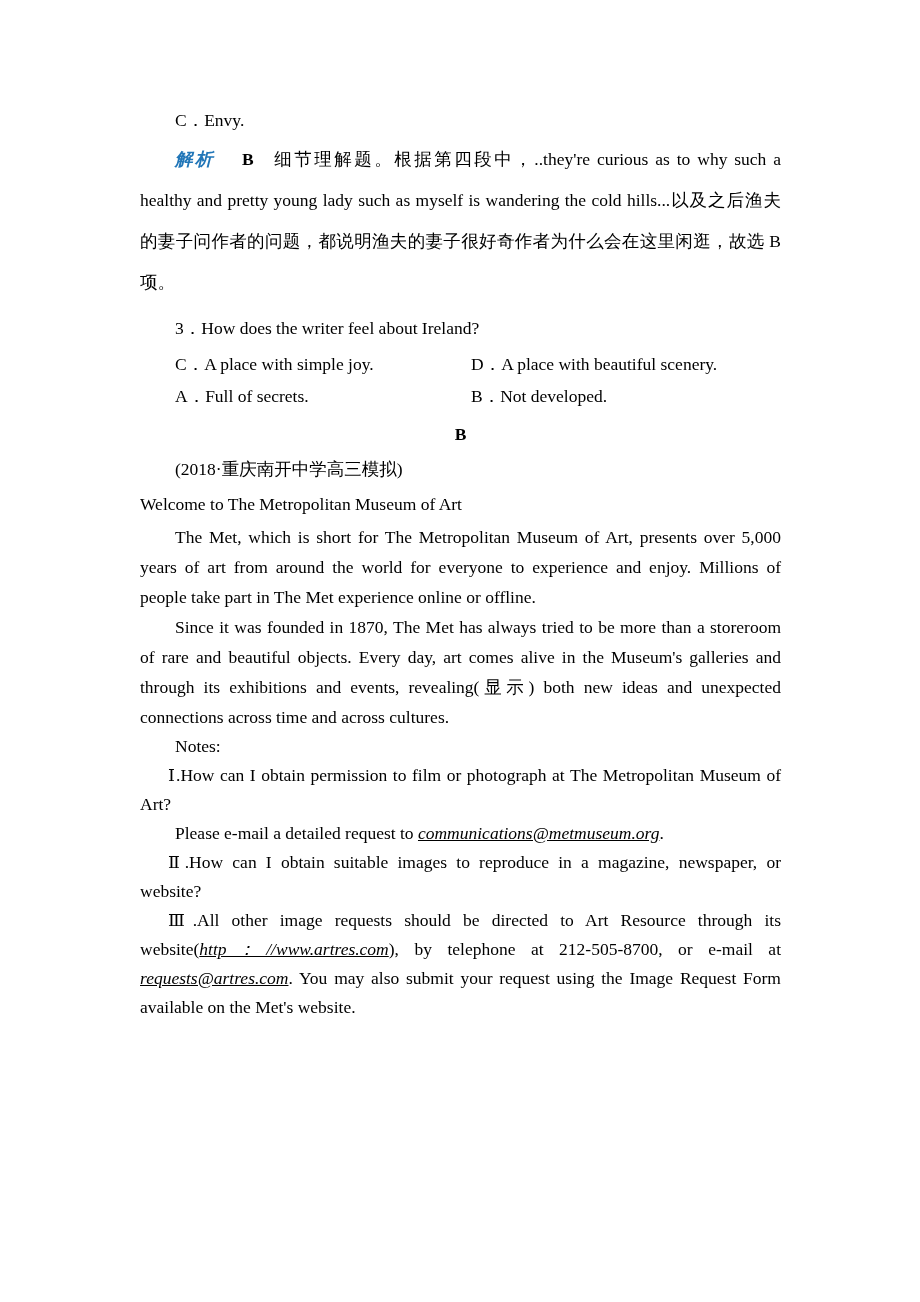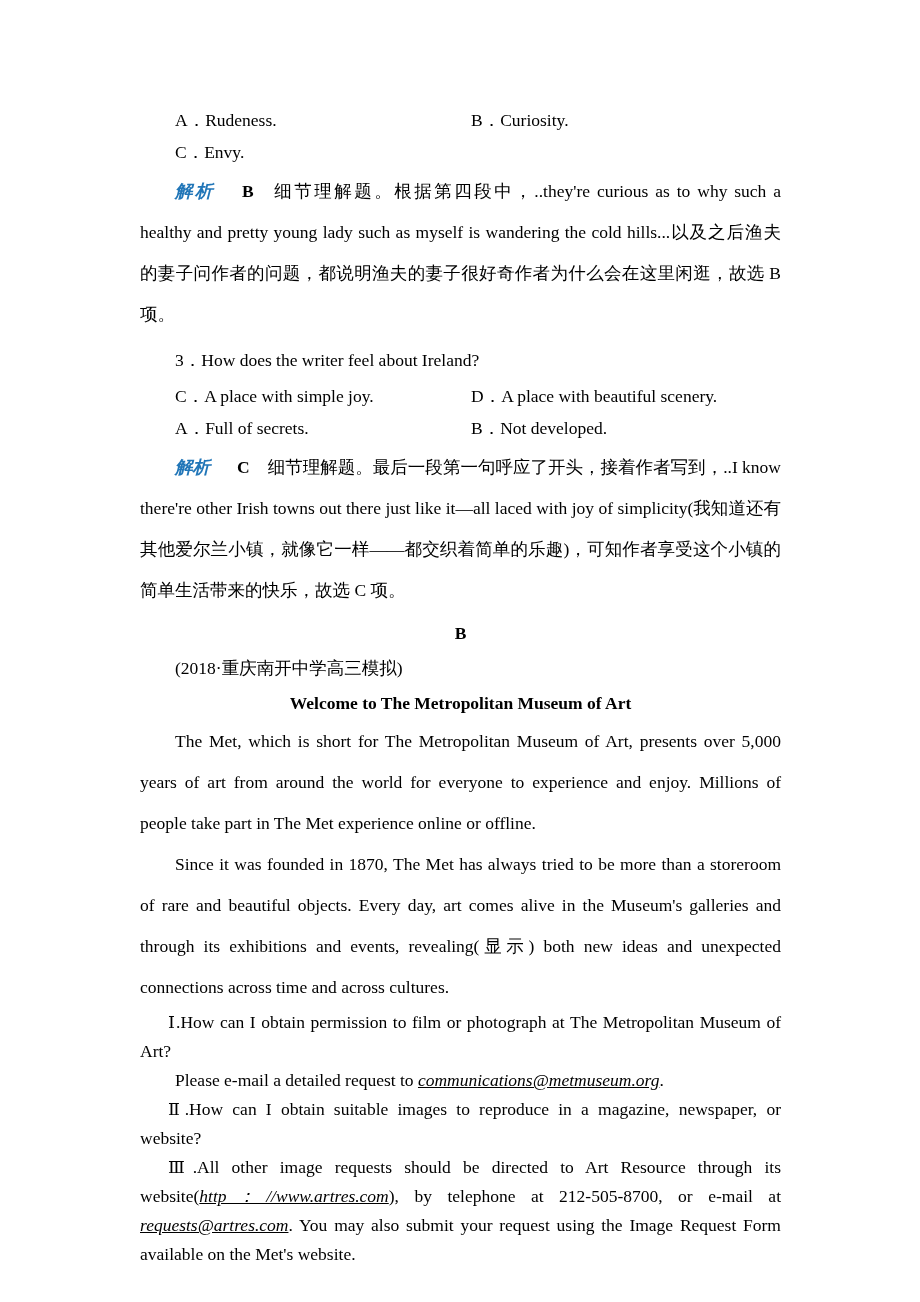--- a/index.html
+++ b/index.html
@@ -35,69 +35,63 @@
     font-style: italic;
     margin-right: 27px;
   }
   .jx-answer { font-weight: bold; margin-right: 18px; }
 
   
   .section-letter { text-align: center; font-weight: bold; line-height: 36px; margin-top: 4px; }
   .source-line { line-height: 34px; padding-left: 35px; }
 
   
-  .passage-title { text-align: center; font-weight: bold; line-height: 36px; }
+  .passage-title { font-weight: normal; line-height: 36px; }
   .para {
-    line-height: 41px;
+    line-height: 30px;
     text-align: justify;
     text-indent: 35px;
   }
   .plain-line { line-height: 28.6px; padding-left: 35px; }
   .note-line { line-height: 29px; text-align: justify; text-indent: 28px; }
   .note-answer { line-height: 29px; text-align: justify; text-indent: 35px; }
   .it { font-style: italic; text-decoration: underline; }
 </style>
 </head>
 <body>
 
 <div class="doc">
 
-  <div class="opt-row">
-    <span class="col1">A．Rudeness.</span>
-    <span class="col2">B．Curiosity.</span>
-  </div>
   <div class="opt-row">
     <span class="col1">C．Envy.</span>
   </div>
 
   <p class="analysis">
     <span class="jx-label accent" style="color: rgb(33, 118, 184);">解析</span><span class="jx-answer">B</span><span>细节理解题。根据第四段中，..they're curious as to why such a healthy and pretty young lady such as myself is wandering the cold hills...以及之后渔夫的妻子问作者的问题，都说明渔夫的妻子很好奇作者为什么会在这里闲逛，故选 B 项。</span>
   </p>
 
   <div class="question">3．How does the writer feel about Ireland?</div>
   <div class="opt-row">
     <span class="col1">C．A place with simple joy.</span>
     <span class="col2">D．A place with beautiful scenery.</span>
   </div>
   <div class="opt-row">
     <span class="col1">A．Full of secrets.</span>
     <span class="col2">B．Not developed.</span>
   </div>
 
-  <p class="analysis">
-    <span class="jx-label accent" style="color: rgb(33, 118, 184);">解析</span><span class="jx-answer">C</span><span>细节理解题。最后一段第一句呼应了开头，接着作者写到，..I know there're other Irish towns out there just like it—all laced with joy of simplicity(我知道还有其他爱尔兰小镇，就像它一样——都交织着简单的乐趣)，可知作者享受这个小镇的简单生活带来的快乐，故选 C 项。</span>
-  </p>
 
   <div class="section-letter">B</div>
   <div class="source-line">(2018·重庆南开中学高三模拟)</div>
   <div class="passage-title">Welcome to The Metropolitan Museum of Art</div>
 
   <p class="para">The Met, which is short for The Metropolitan Museum of Art, presents over 5,000 years of art from around the world for everyone to experience and enjoy. Millions of people take part in The Met experience online or offline.</p>
   <p class="para">Since it was founded in 1870, The Met has always tried to be more than a storeroom of rare and beautiful objects. Every day, art comes alive in the Museum's galleries and through its exhibitions and events, revealing(显示) both new ideas and unexpected connections across time and across cultures.</p>
 
+  <div class="plain-line">Notes:</div>
 
   <p class="note-line">Ⅰ.How can I obtain permission to film or photograph at The Metropolitan Museum of Art?</p>
   <p class="note-answer"><span>Please e-mail a detailed request to </span><span class="it">communications@metmuseum.org</span><span>.</span></p>
 
   <p class="note-line">Ⅱ.How can I obtain suitable images to reproduce in a magazine, newspaper, or website?</p>
 
   <p class="note-line"><span>Ⅲ.All other image requests should be directed to Art Resource through its website(</span><span class="it">http：//www.artres.com</span><span>), by telephone at 212-505-8700, or e-mail at </span><span class="it">requests@artres.com</span><span>. You may also submit your request using the Image Request Form available on the Met's website.</span></p>
 
 
 </div>

